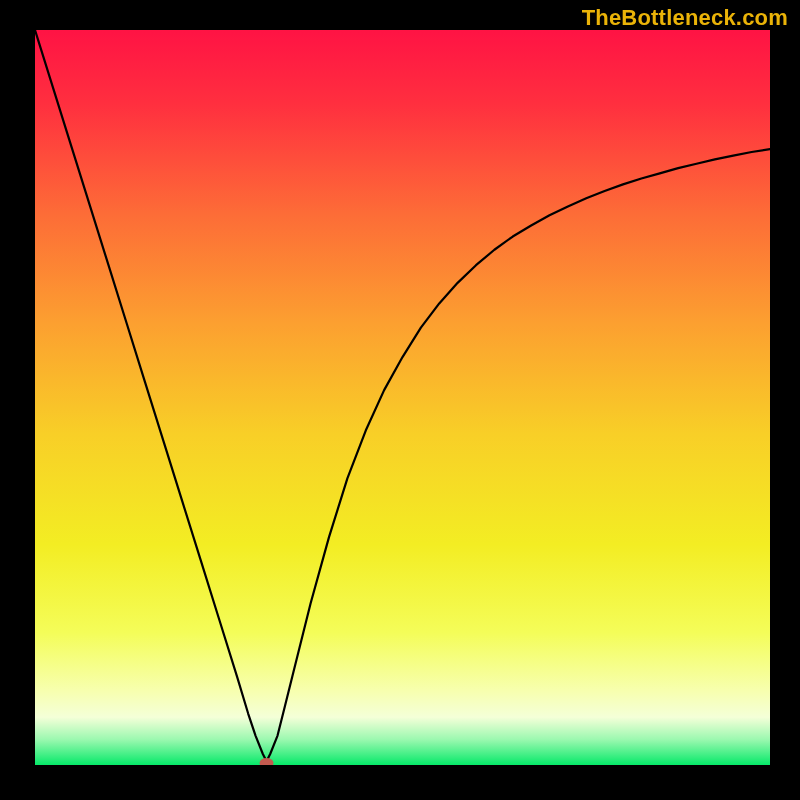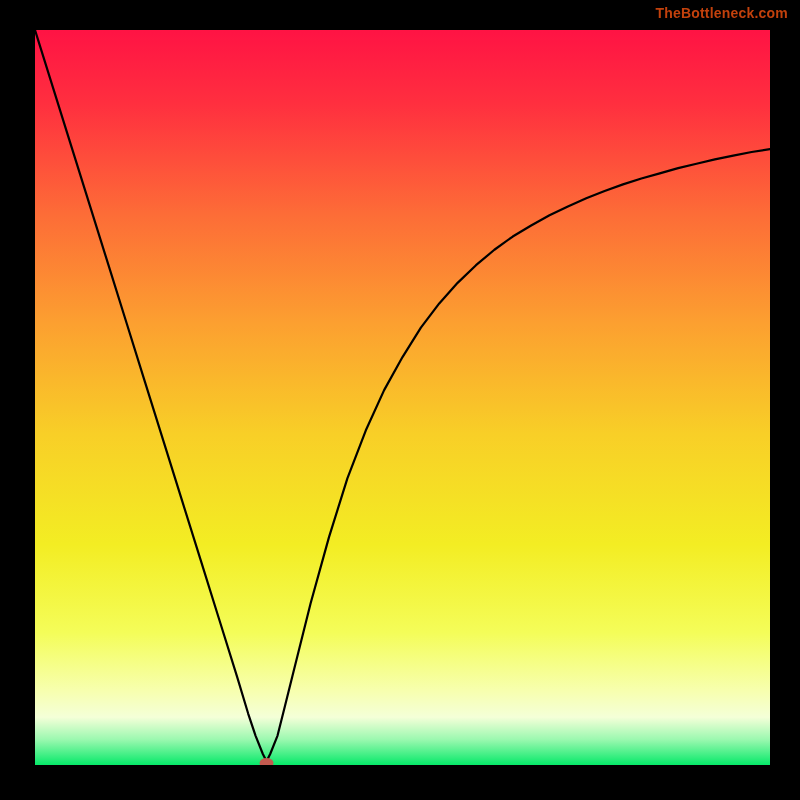--- a/index.html
+++ b/index.html
@@ -14,23 +14,23 @@
   .frame {
     position: relative;
     width: 800px;
     height: 800px;
     background: #000;
   }
   .watermark {
     position: absolute;
     top: 5px;
     right: 12px;
-    font-size: 14px;
+    font-size: 22px;
     font-weight: 600;
-    color: #c2410c;
+    color: #eab308;
     letter-spacing: 0.2px;
     z-index: 10;
   }
   .plot-wrap {
     position: absolute;
     left: 35px;
     top: 30px;
     width: 735px;
     height: 735px;
   }

